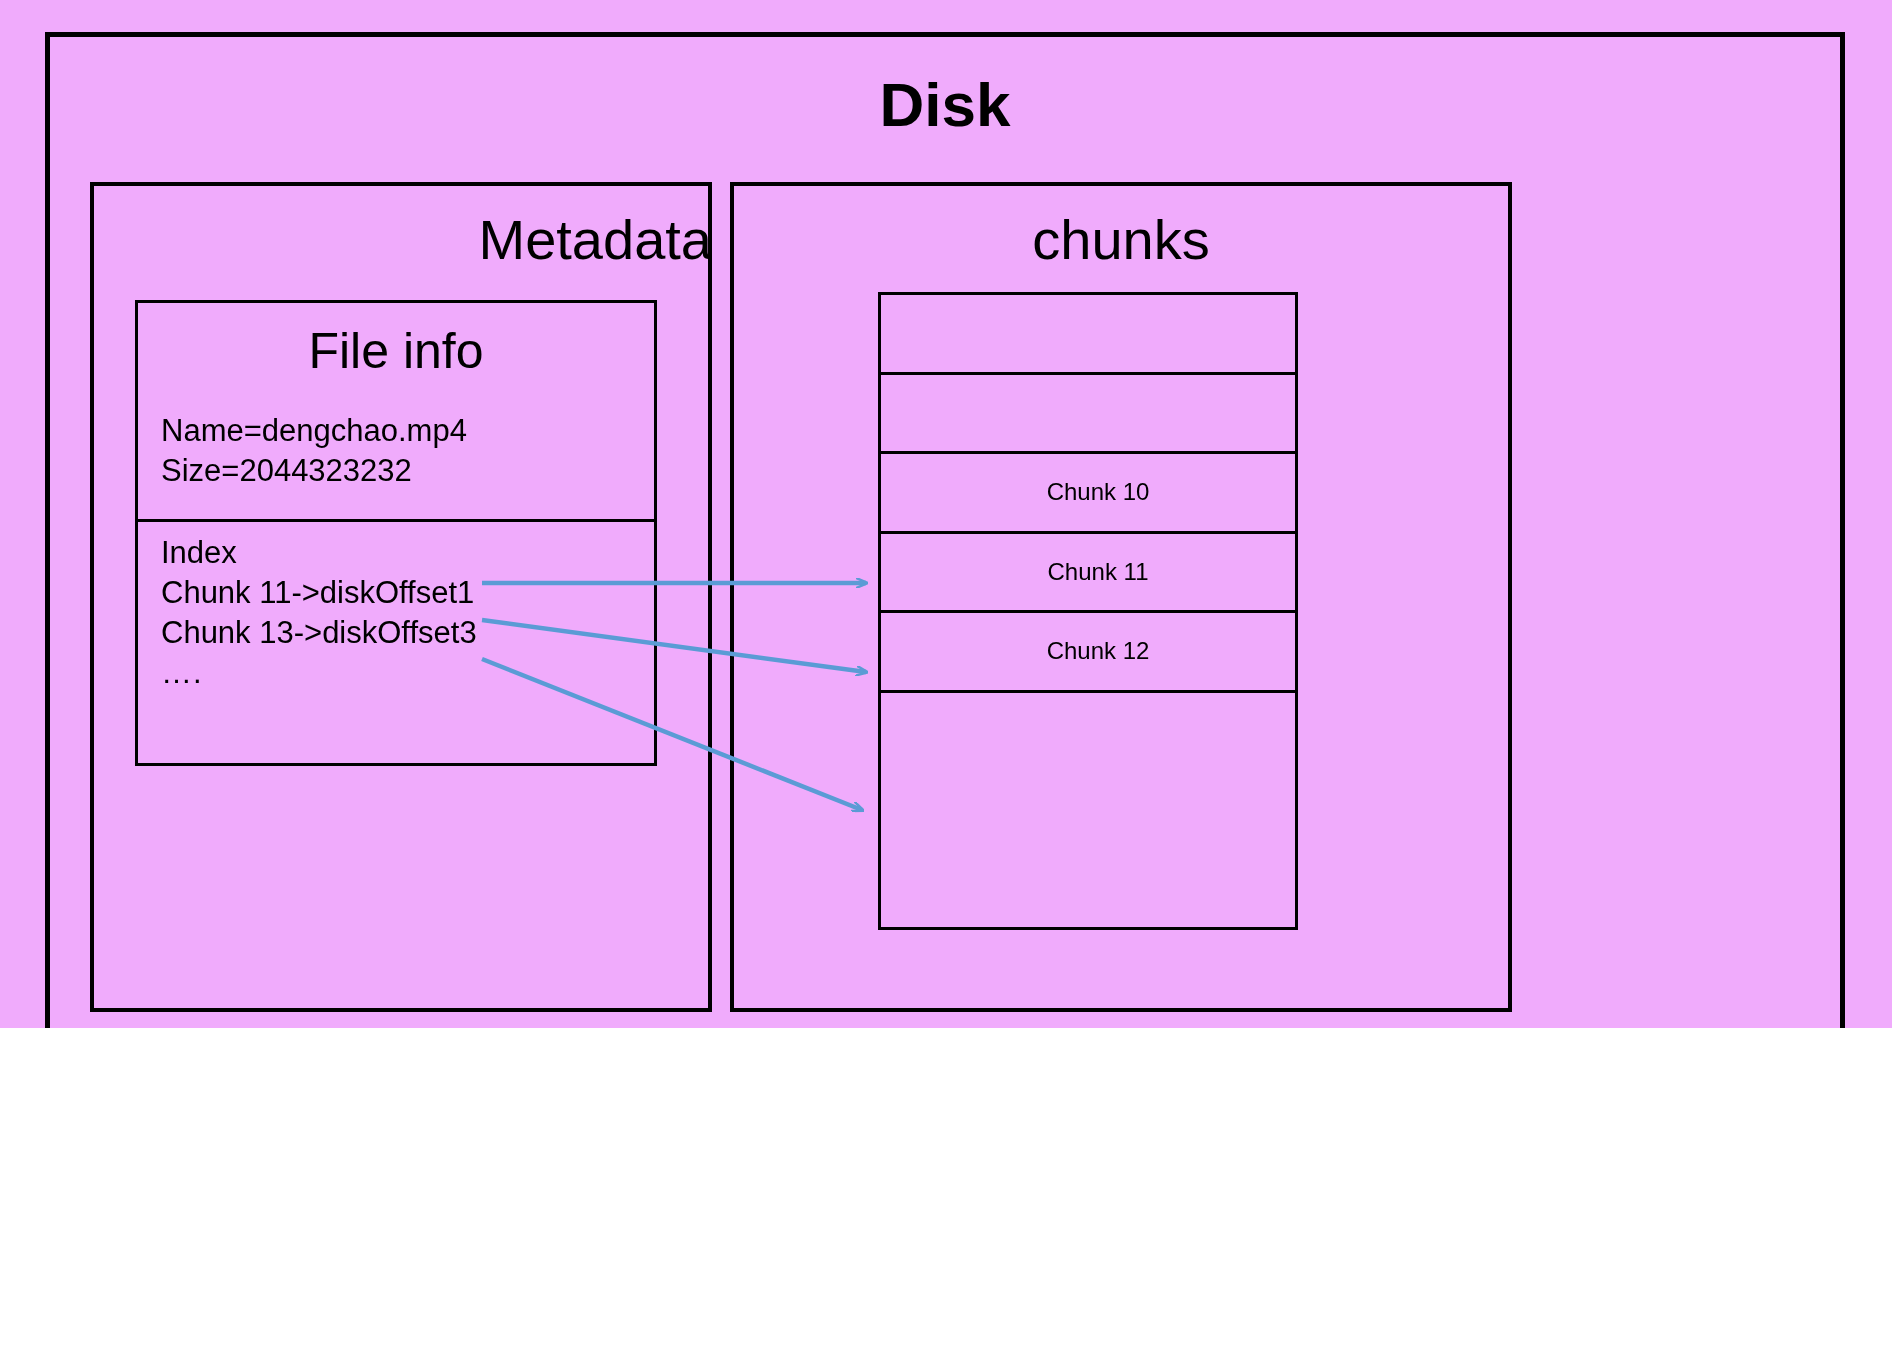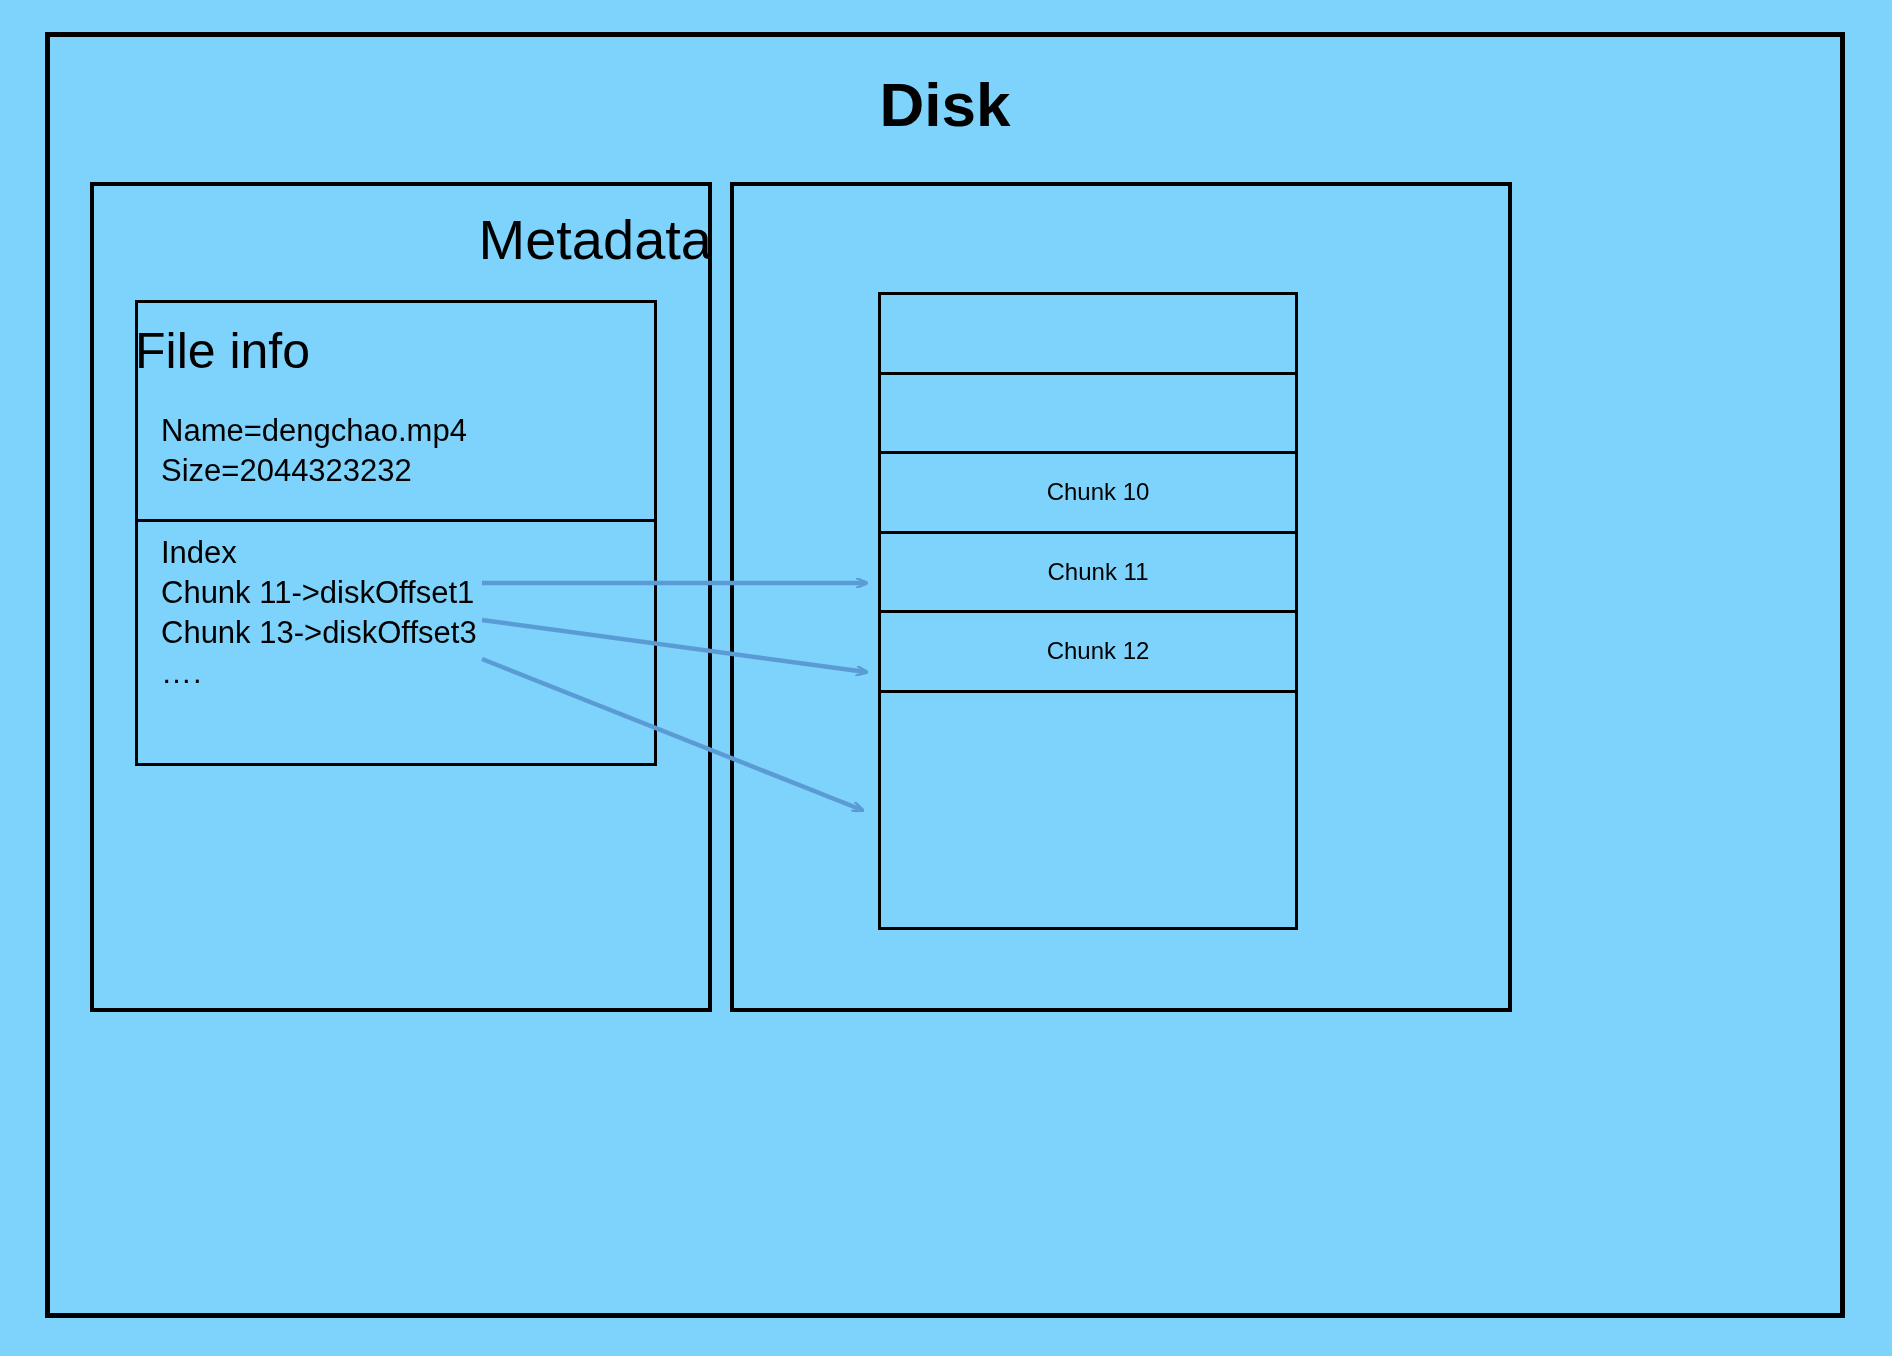--- a/index.html
+++ b/index.html
@@ -7,22 +7,22 @@
     padding: 0;
     background: #ffffff;
   }
   body {
     font-family: "Liberation Sans", sans-serif;
     color: #000000;
   }
   #canvas {
     position: relative;
     width: 1892px;
-    height: 1356px;
-    background: #7dd3fc;
+    height: 1028px;
+    background: #f0abfc;
     overflow: hidden;
   }
 
   
   .box {
     position: absolute;
     border: 4px solid #000000;
     box-sizing: border-box;
     background: transparent;
   }
@@ -77,20 +77,21 @@
     left: 135px;
     top: 300px;
     width: 522px;
     height: 466px;
   }
   #fileinfo-title {
     position: absolute;
     left: 135px;
     top: 320px;
     width: 522px;
+    text-align: center;
     font-size: 50px;
     line-height: 62px;
     white-space: nowrap;
   }
   #fileinfo-divider {
     position: absolute;
     left: 135px;
     top: 519px;
     width: 522px;
     height: 0;
@@ -181,20 +182,21 @@
   </div>
 
   <div class="meta-lines" id="fileinfo-index">
     <div>Index</div>
     <div>Chunk 11-&gt;diskOffset1</div>
     <div>Chunk 13-&gt;diskOffset3</div>
     <div class="ellipsis-line">….</div>
   </div>
 
   <div class="box" id="chunks-panel"></div>
+  <div id="chunks-title">chunks</div>
 
   <div id="chunk-stack">
     <div class="chunk-row"></div>
     <div class="chunk-row"></div>
     <div class="chunk-row">Chunk 10</div>
     <div class="chunk-row">Chunk 11</div>
     <div class="chunk-row">Chunk 12</div>
     <div class="chunk-row"></div>
   </div>
 

